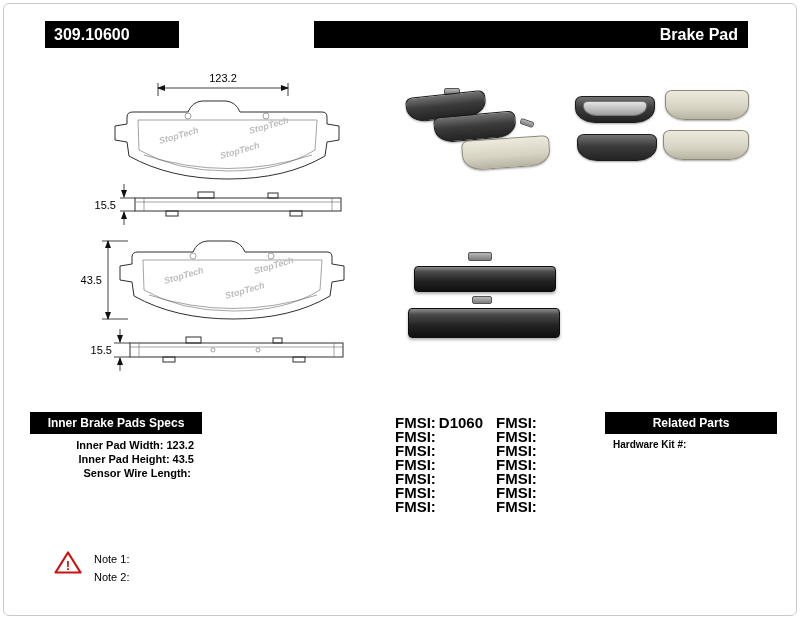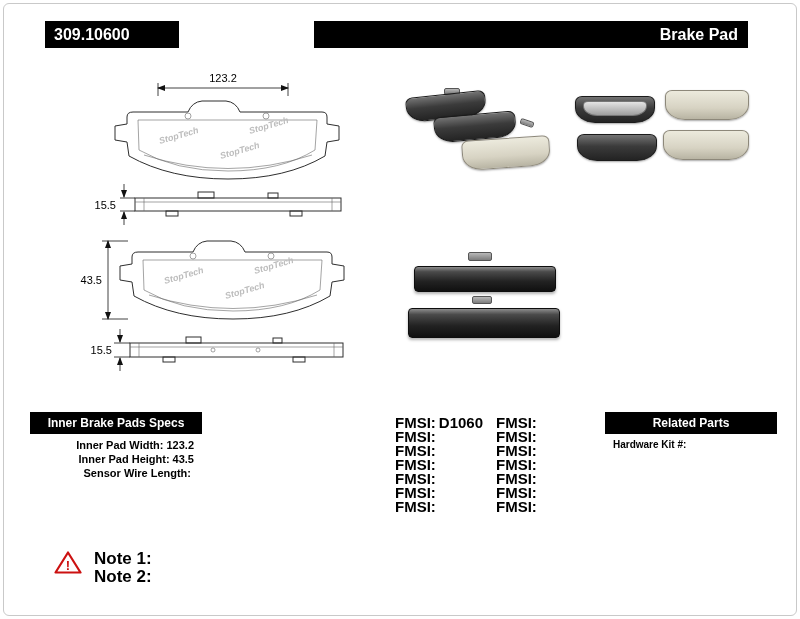--- a/index.html
+++ b/index.html
@@ -41,21 +41,21 @@
   .spec-value { margin-left:3px; }
   .fmsi-row { display:flex; font-size:15px; font-weight:bold; line-height:14px; }
   .fmsi-cell { width:50%; padding-left:6px; white-space:nowrap; }
   .fmsi-value { margin-left:3px; }
   .related-row { font-size:10px; font-weight:bold; line-height:14px; padding-left:8px; white-space:nowrap; }
 
   
   #notes { position:absolute; left:54px; top:548px; display:flex; align-items:flex-start; }
   #warning-icon { margin-right:12px; margin-top:2px; }
   .note-lines { padding-top:2px; }
-  .note-line { font-size:17px; font-weight:bold; line-height:18px;text-align:center; }
+  .note-line { font-size:11px; font-weight:normal; line-height:18px;text-align:center; }
 </style>
 </head>
 <body>
 
 <div id="sheet">
   <div class="sheet-border"></div>
 
   <div class="hdr-bar" id="hdr-part">309.10600</div>
   <div class="hdr-bar" id="hdr-type">Brake Pad</div>
 

